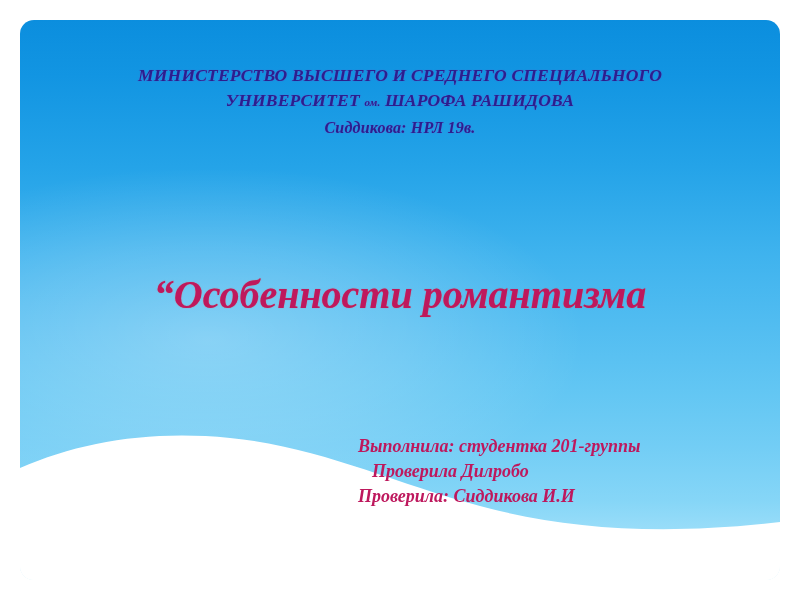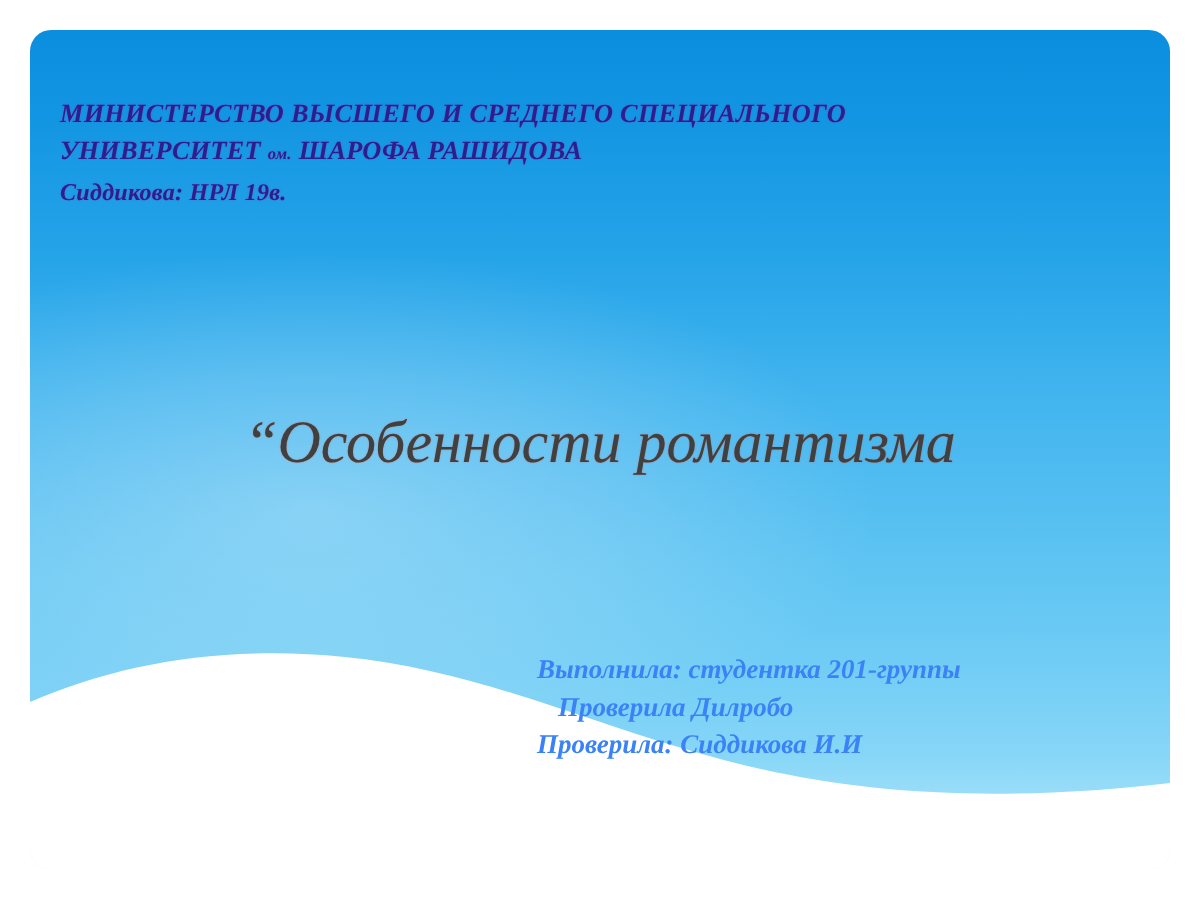--- a/index.html
+++ b/index.html
@@ -79,21 +79,21 @@
   #frame-bottom { left: 0; bottom: 0; width: 800px; height: 20px; }
   #frame-left   { left: 0; top: 0; width: 20px; height: 600px; }
   #frame-right  { right: 0; top: 0; width: 20px; height: 600px; }
 
   
   #institution-block {
     position: absolute;
     left: 40px;
     top: 63px;
     width: 720px;
-    text-align: left;
+    text-align: center;
     color: #2b1f8e;
     font-family: "Liberation Serif", serif;
     font-weight: bold;
     font-style: italic;
     font-size: 17.5px;
     line-height: 25px;
     letter-spacing: 0.2px;
     text-shadow: 0 0 1px rgba(180,40,190,0.55);
   }
   #institution-block .inst-line { white-space: nowrap; }
@@ -106,37 +106,37 @@
     font-size: 16px;
     letter-spacing: 0.2px;
   }
 
   #main-title {
     position: absolute;
     left: 60px;
     top: 268px;
     width: 680px;
     text-align: center;
-    color: #404040;
+    color: #be185d;
     font-family: "Liberation Serif", serif;
-    font-weight: normal;
+    font-weight: bold;
     font-style: italic;
     font-size: 40px;
     line-height: 54px;
     letter-spacing: 0px;
     text-shadow: 0 0 1px rgba(255,60,30,0.6);
   }
 
   #author-block {
     position: absolute;
     left: 358px;
     top: 434px;
     width: 420px;
     text-align: left;
-    color: #3b82f6;
+    color: #be185d;
     font-family: "Liberation Serif", serif;
     font-weight: bold;
     font-style: italic;
     font-size: 18px;
     line-height: 25px;
   }
   #author-block .author-line { white-space: nowrap; }
   #author-block .author-line.indented { padding-left: 14px; }
 </style>
 </head>

